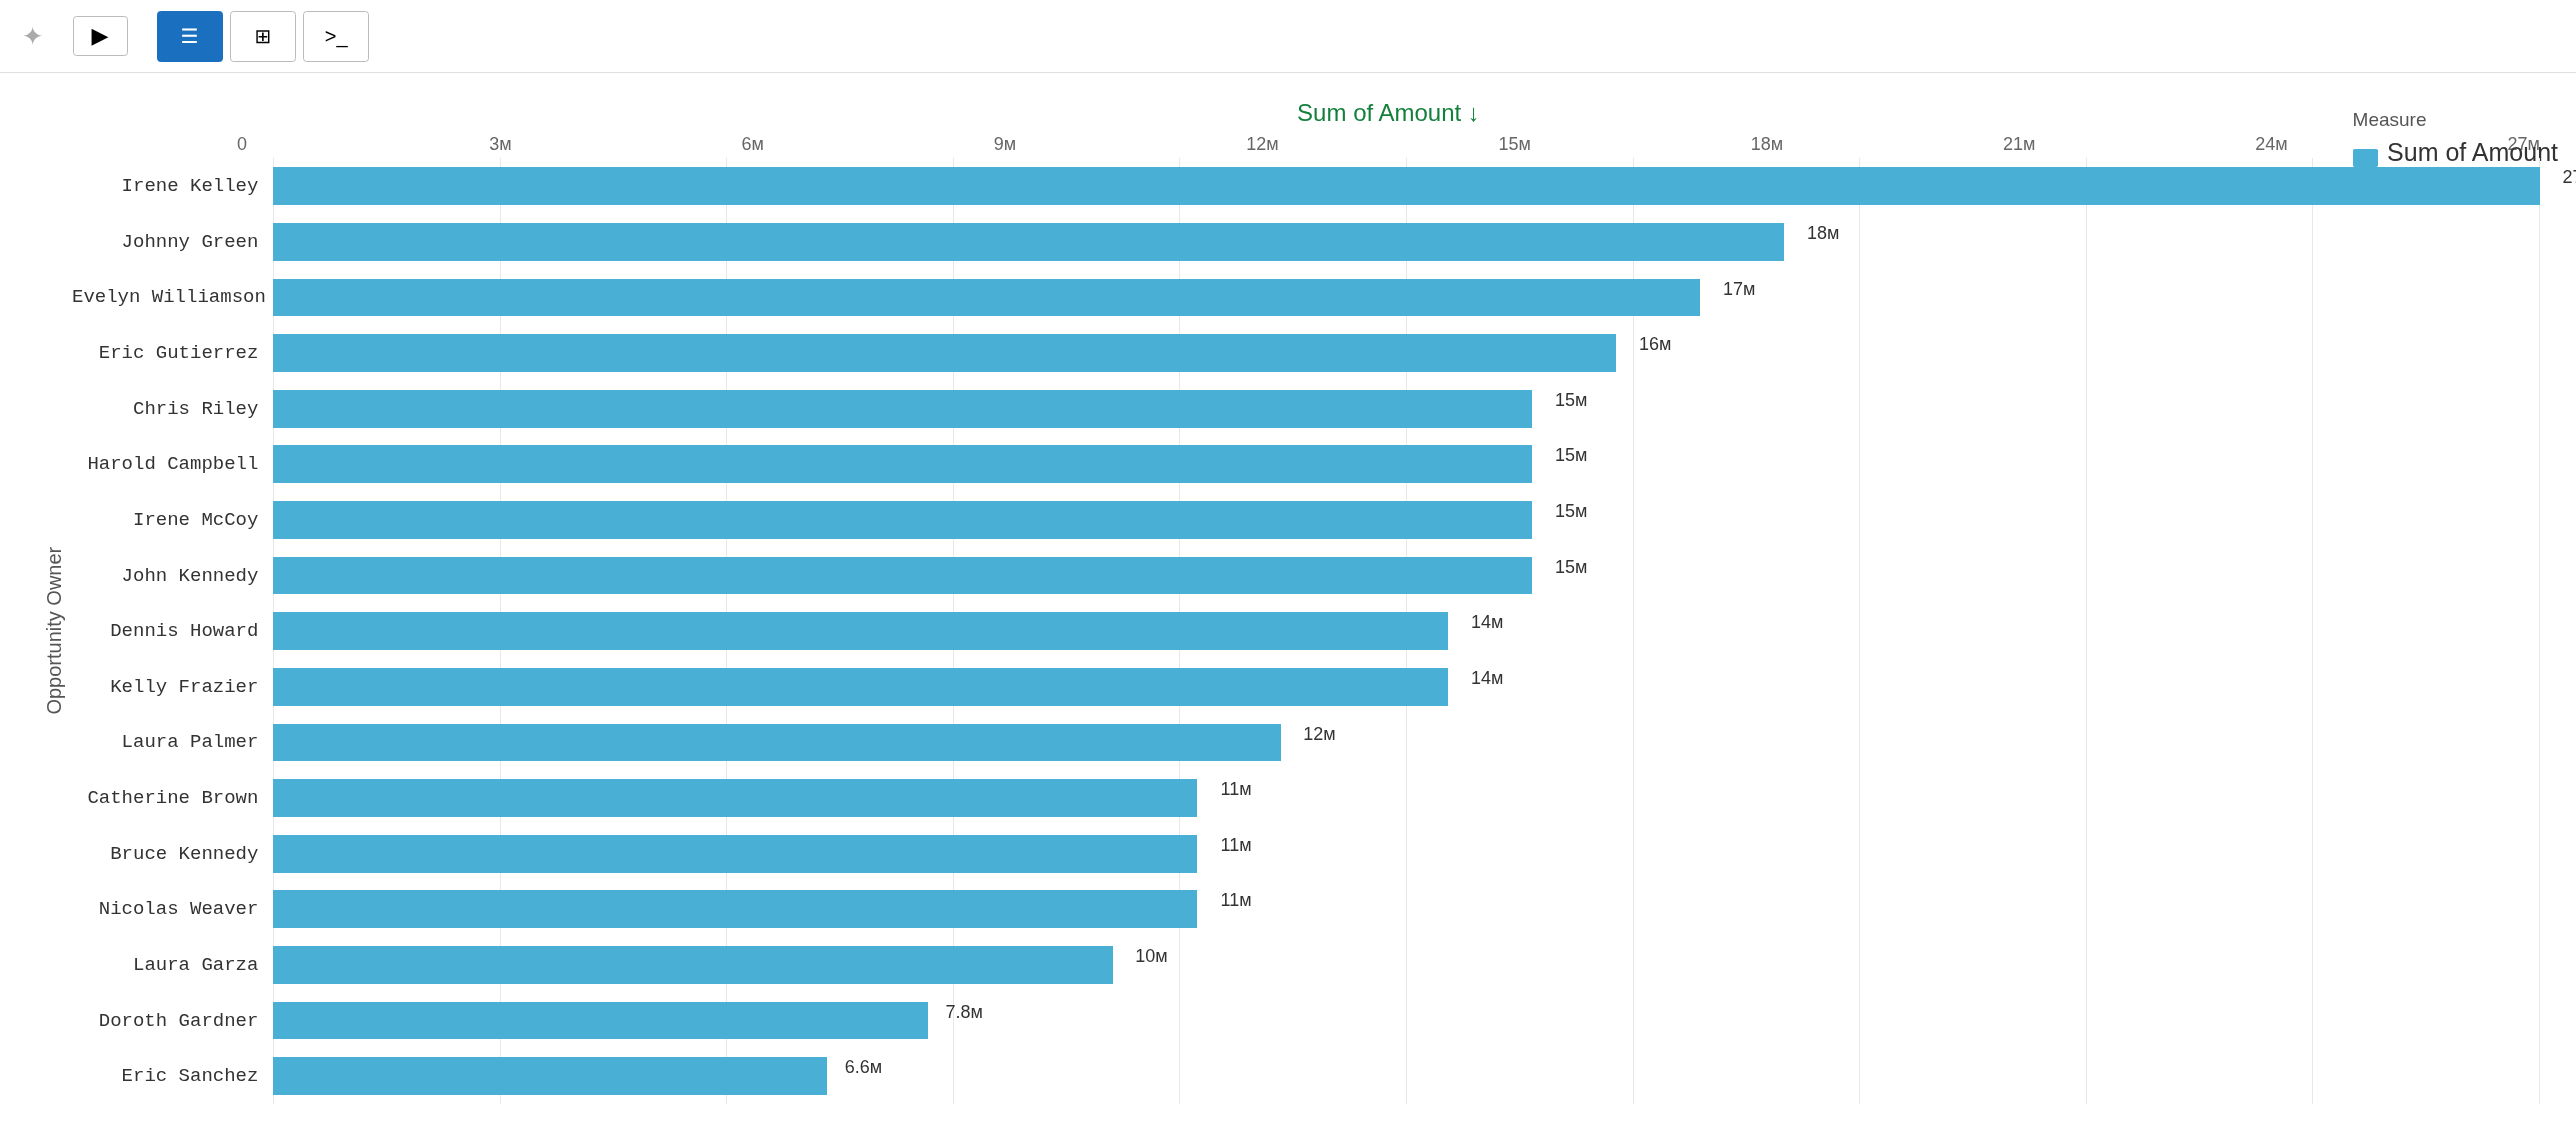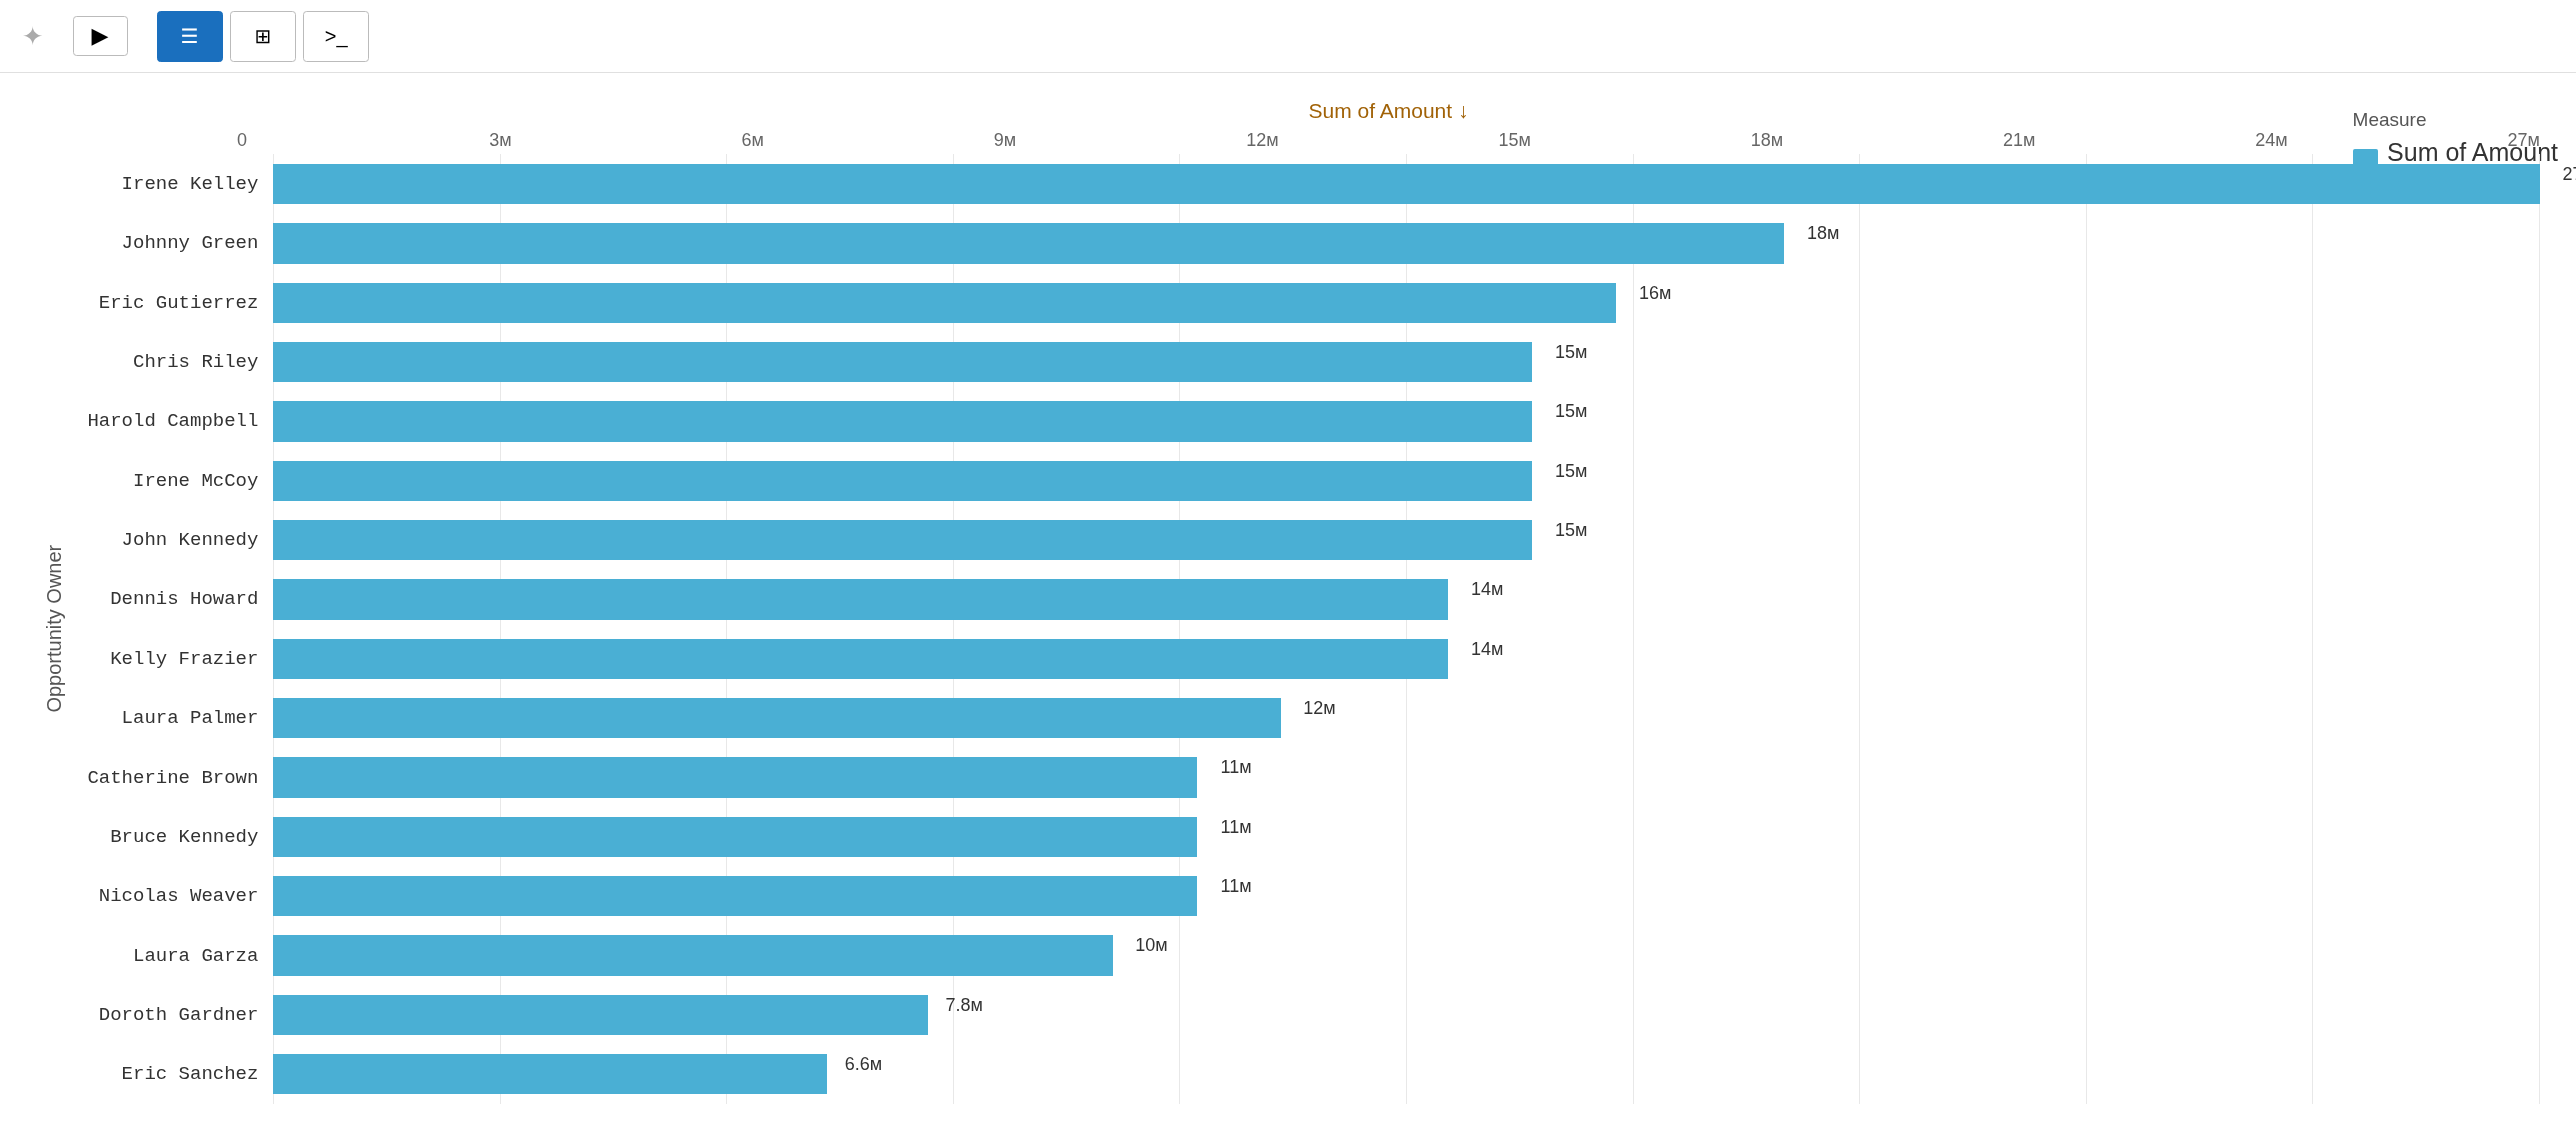--- a/index.html
+++ b/index.html
@@ -74,22 +74,22 @@
     
     .chart-container {
       display: flex;
       flex-direction: column;
       padding: 25.5px 36px 18px 36px;
       height: calc(1122px - 73px);
     }
 
     .chart-title {
       text-align: center;
-      font-size: 21px;
-      color: #a16207;
+      font-size: 24px;
+      color: #15803d;
       margin-bottom: 7.3px;
       padding-left: 201px;
     }
 
     .chart-main {
       display: flex;
       flex: 1;
     }
 
     .y-axis-label {
@@ -280,20 +280,28 @@
           </div>
           <div class="bar-row">
             <div class="bar-label">Johnny Green</div>
             <div class="bar-track">
               <div class="bar-fill" style="width: 66.6667%;">
                 <span class="bar-value">18м</span>
               </div>
             </div>
           </div>
           <div class="bar-row">
+            <div class="bar-label">Evelyn Williamson</div>
+            <div class="bar-track">
+              <div class="bar-fill" style="width: 62.963%;">
+                <span class="bar-value">17м</span>
+              </div>
+            </div>
+          </div>
+          <div class="bar-row">
             <div class="bar-label">Eric Gutierrez</div>
             <div class="bar-track">
               <div class="bar-fill" style="width: 59.2593%;">
                 <span class="bar-value">16м</span>
               </div>
             </div>
           </div>
           <div class="bar-row">
             <div class="bar-label">Chris Riley</div>
             <div class="bar-track">

